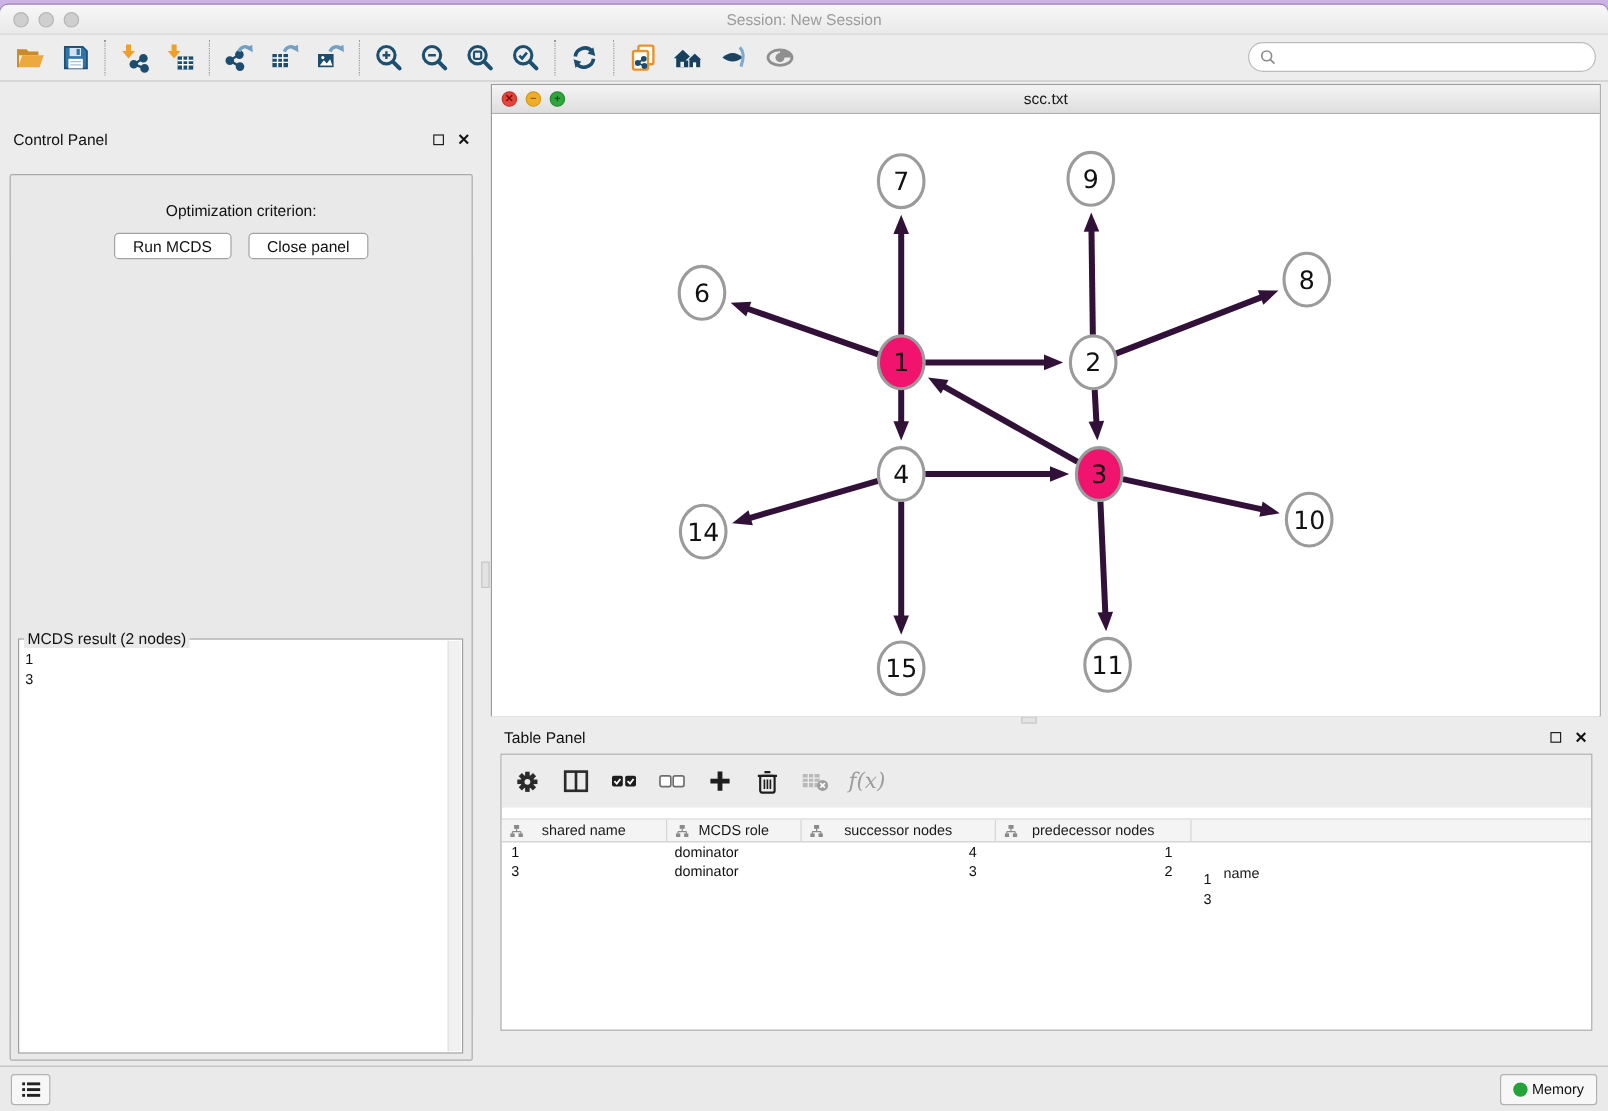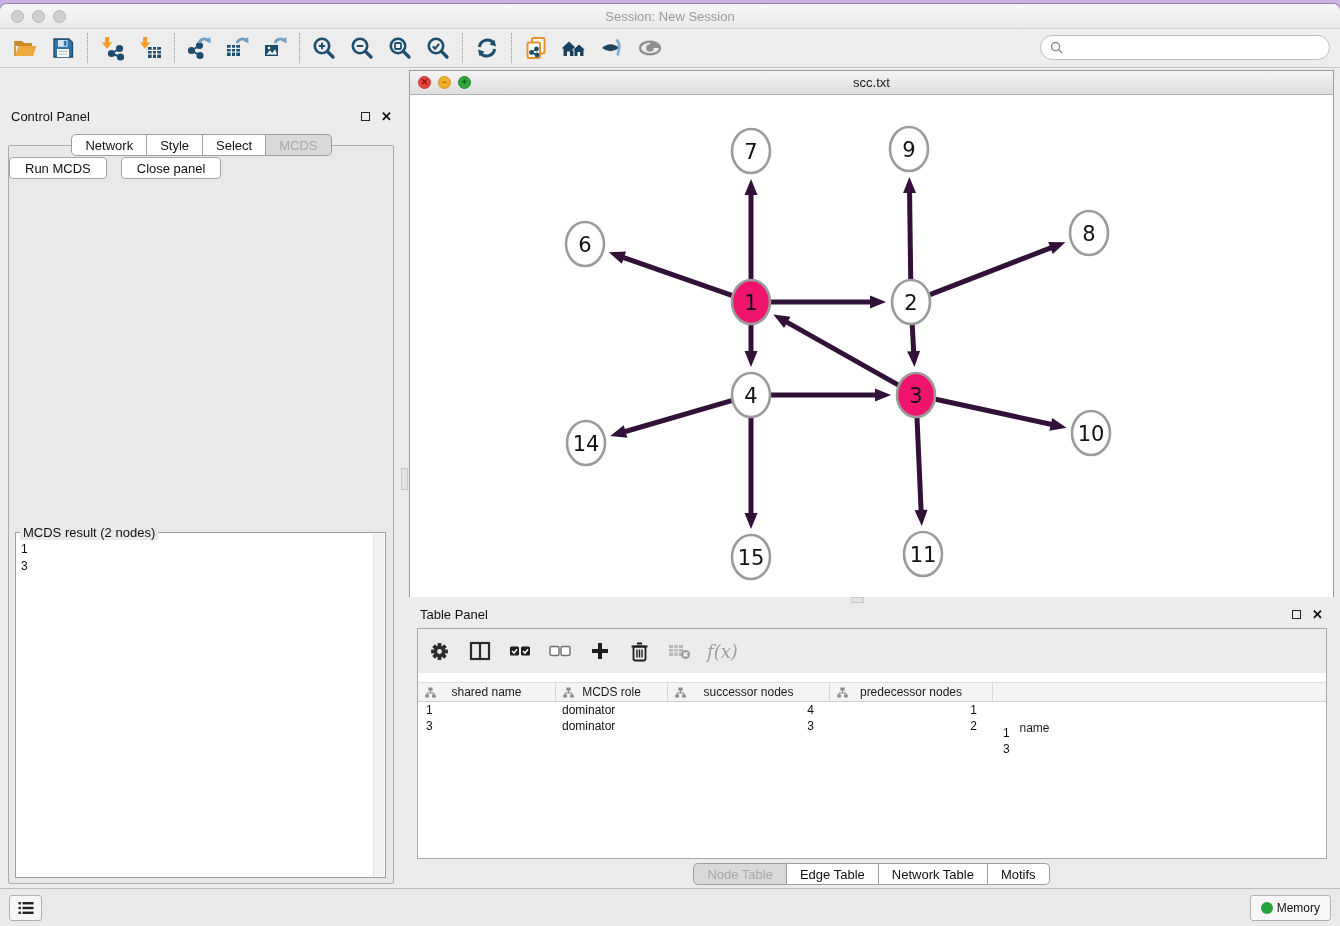--- a/index.html
+++ b/index.html
@@ -58,21 +58,21 @@
   .opt-label{text-align:center;font-size:13px;color:#111;margin-top:22px;}
   .dropdown{
     width:312px;height:22px;margin:11px auto 0;background:#fff;
     border:1px solid #a3a3a3;border-radius:4px;display:flex;align-items:center;
     padding:0 4px 0 9px;box-sizing:border-box;font-size:13px;color:#111;
   }
   .dd-spin{margin-left:auto;display:flex;flex-direction:column;align-items:center;gap:1px;}
   .dd-spin i{display:block;width:0;height:0;border-left:4px solid transparent;border-right:4px solid transparent;}
   .dd-up{border-bottom:5px solid #4a4a4a;}
   .dd-down{border-top:5px solid #4a4a4a;}
-  .cp-buttons{display:flex;justify-content:flex-start;gap:14px;margin-top:11px;}
+  .cp-buttons{display:flex;justify-content:center;gap:14px;margin-top:11px;}
   .btn{
     font-size:13px;color:#111;background:#fff;border:1px solid #a3a3a3;border-radius:4px;
     padding:2.5px 15px;font-family:"Liberation Sans",sans-serif;
   }
   .result-box{
     position:absolute;left:6px;right:7px;bottom:5px;top:386px;
     border:1px solid #9f9f9f;background:#fff;
   }
   .result-legend{
     position:absolute;top:-8px;left:4px;background:#e9e9e9;padding:0 3px;
@@ -302,27 +302,22 @@
   <div class="main">
 
     <div class="control-panel">
       <div class="panel-header">
         <span>Control Panel</span>
         <span class="ph-icons">
           <span class="float-glyph"></span>
           <span class="close-glyph">✕</span>
         </span>
       </div>
-      <div class="cp-tabs">
-        <span class="seg">Network</span>
-        <span class="seg">Style</span>
-        <span class="seg">Select</span>
-        <span class="seg active">MCDS</span>
-      </div>
       <div class="cp-box">
+        <div class="opt-label">Optimization criterion:</div>
         <div class="cp-buttons">
           <button class="btn">Run MCDS</button>
           <button class="btn">Close panel</button>
         </div>
         <div class="result-box">
           <span class="result-legend">MCDS result (2 nodes)</span>
           <div class="result-text">
             <div>1</div>
             <div>3</div>
           </div>
@@ -514,26 +509,20 @@
           </div>
           <div class="tbl-row">
             <span class="td c0">3</span>
             <span class="td c1">dominator</span>
             <span class="td c2 ta-r">3</span>
             <span class="td c3 ta-r">2</span>
             <span class="td c4">3</span>
           </div>
         </div>
       </div>
-      <div class="tp-tabs">
-        <span class="seg active">Node Table</span>
-        <span class="seg">Edge Table</span>
-        <span class="seg">Network Table</span>
-        <span class="seg">Motifs</span>
-      </div>
     </div>
 
   </div>
 
   <div class="statusbar">
     <span class="sb-left-btn">
       <svg width="16" height="14" viewBox="0 0 16 14">
         <rect x="0.5" y="1" width="2.4" height="2.4" fill="#222"></rect>
           <rect x="4.5" y="1" width="11" height="2.4" fill="#222"></rect>
         <rect x="0.5" y="5.8" width="2.4" height="2.4" fill="#222"></rect>

